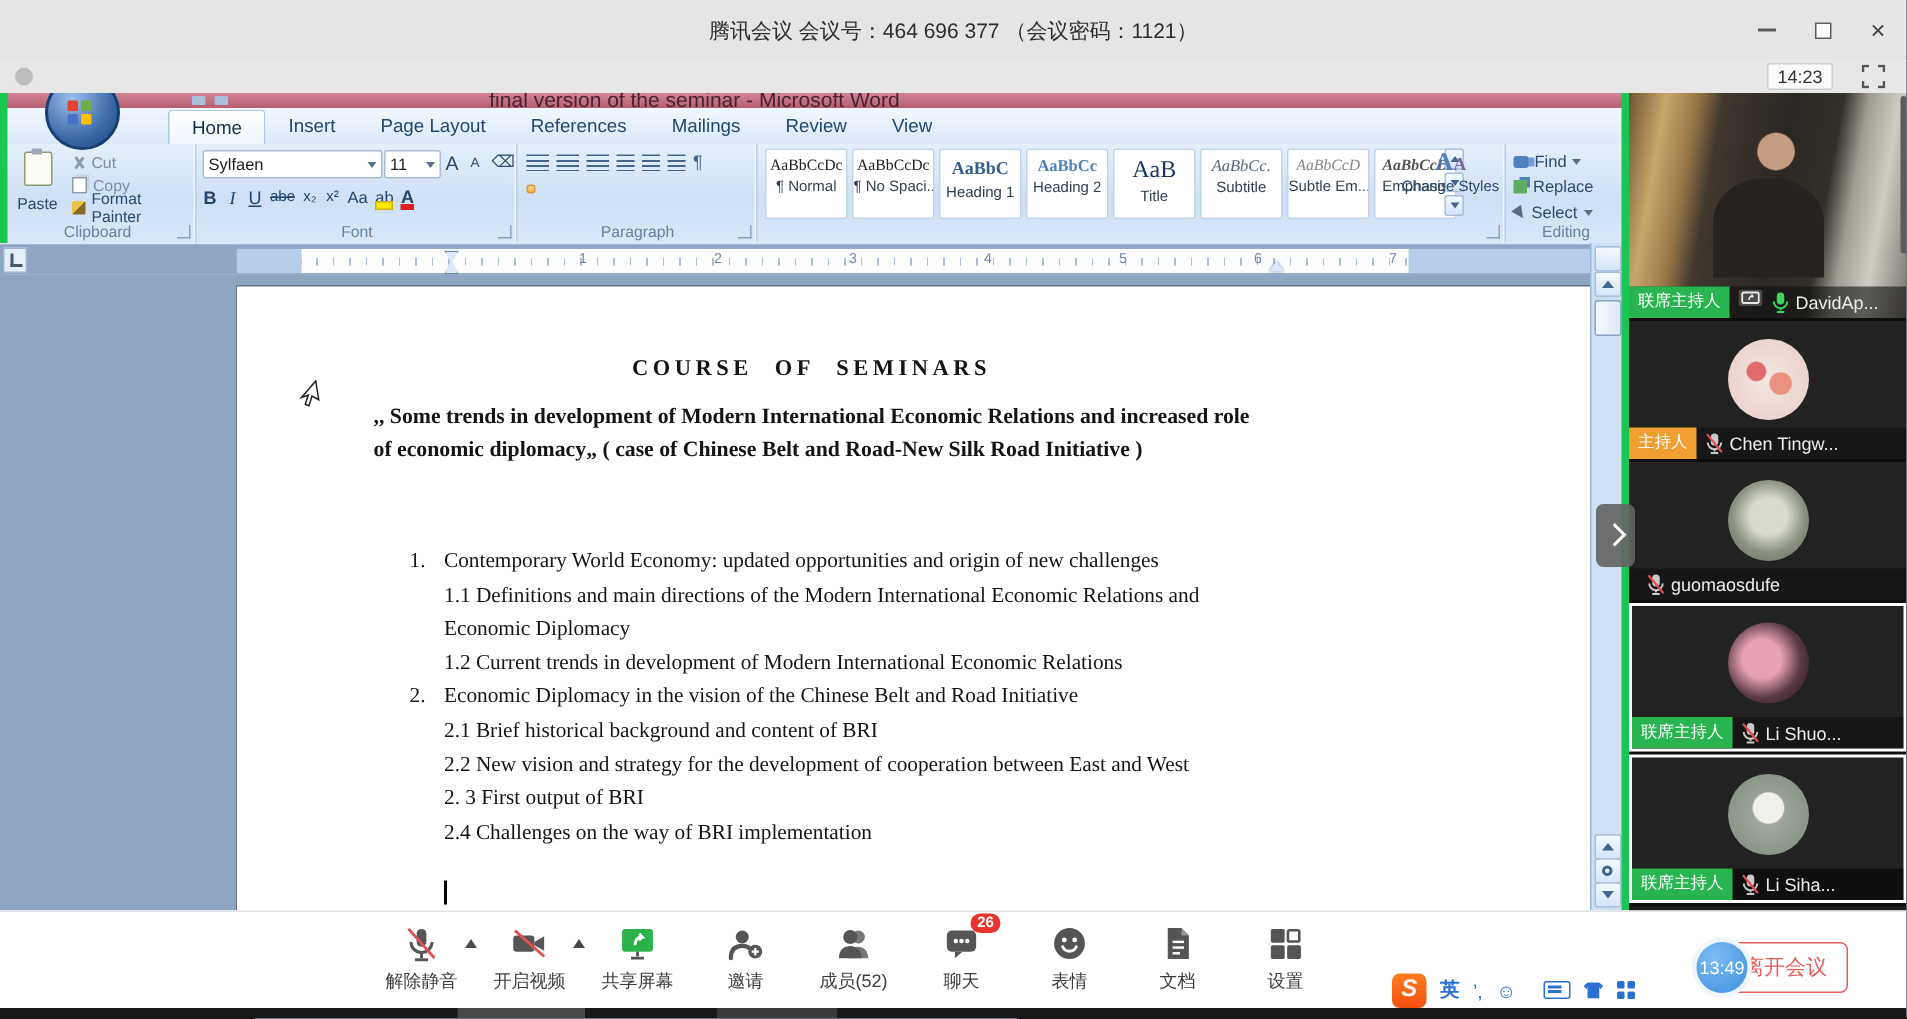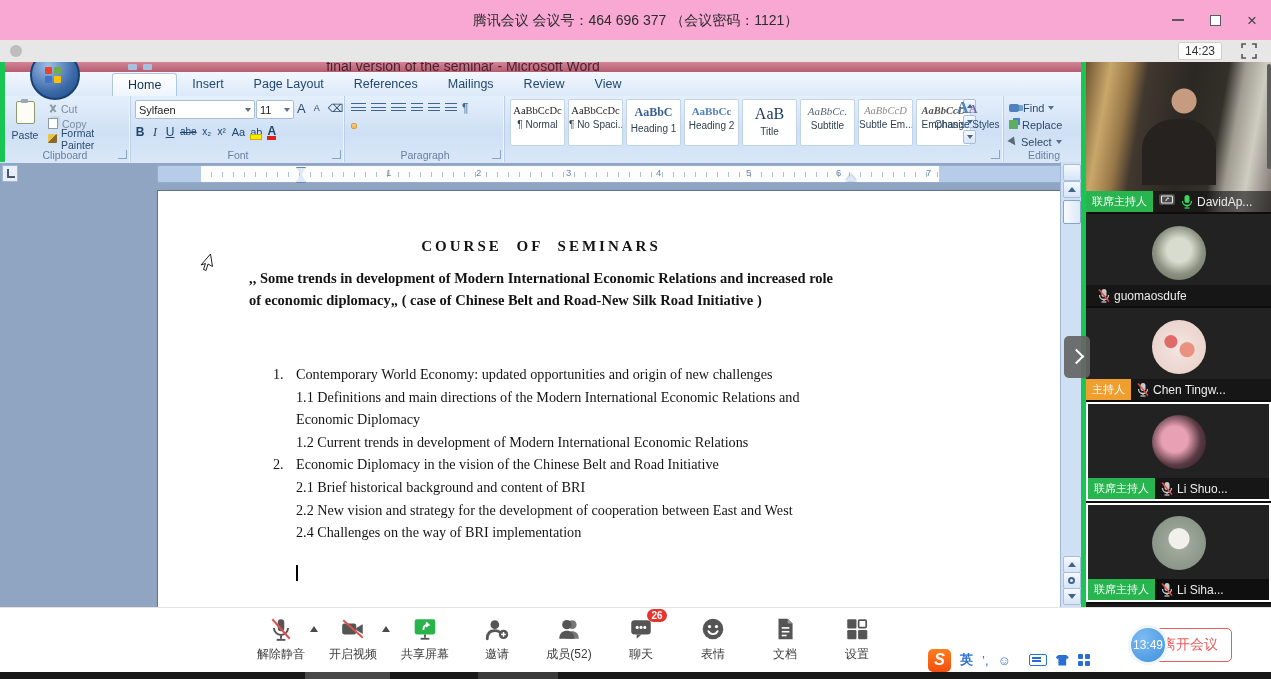--- a/index.html
+++ b/index.html
@@ -1,20 +1,20 @@
 <!DOCTYPE html>
 <html><head>
 <meta charset="utf-8">
 <style>
   html,body{margin:0;padding:0;background:#444;}
   .screen{position:relative;width:1271px;height:679px;overflow:hidden;background:#fff;
           font-family:"Liberation Sans",sans-serif;-webkit-font-smoothing:antialiased;}
 
   
-  .titlebar{position:absolute;left:0;top:0;width:1271px;height:40px;background:#f9a8d4;border-bottom:1px solid #ececec;}
+  .titlebar{position:absolute;left:0;top:0;width:1271px;height:40px;background:#e5e5e5;border-bottom:1px solid #ececec;}
   .titlebar .wtitle{position:absolute;left:0;right:0;top:0;height:40px;line-height:40px;text-align:center;font-size:14px;color:#2c2c2c;}
   .winctrls{position:absolute;right:14px;top:0;height:40px;display:flex;align-items:center;gap:26px;}
   .win-min{width:12px;height:2px;background:#5a5a5a;}
   .win-restore{width:9px;height:9px;border:1.5px solid #5a5a5a;position:relative;background:#fcfcfc;}
   .win-restore:before{content:"";position:absolute;left:2px;top:-4px;width:9px;height:9px;border:1.5px solid #5a5a5a;z-index:-1;}
   .win-close{font-size:17px;color:#444;line-height:17px;}
 
   
   .meetbar{position:absolute;left:0;top:40px;width:1271px;height:22px;background:#e7e7e7;border-bottom:1px solid #d9d9d9;}
   .mb-ico{position:absolute;left:10px;top:5px;width:12px;height:12px;border-radius:50%;background:#bdbdbd;}
@@ -457,20 +457,23 @@
                 <span class="dnum">2.</span>
                 <span class="dtext">Economic Diplomacy in the vision of the Chinese Belt and Road Initiative</span>
               </div>
             <div class="drow">
                 <span class="dtext">2.1  Brief historical background and content of BRI</span>
               </div>
             <div class="drow">
                 <span class="dtext">2.2  New vision and strategy for the development of cooperation between East and West</span>
               </div>
             <div class="drow">
+                <span class="dtext">2. 3 First output of BRI</span>
+              </div>
+            <div class="drow">
                 <span class="dtext">2.4 Challenges on the way of BRI implementation</span>
               </div>
           </div>
           <div class="tcursor"></div>
         </div>
       </div>
       <span class="mousearrow">
         <svg width="16" height="20" viewBox="0 0 16 20">
             <path d="M12.5 1 L14.5 13.5 L10 11 L8 17.5 L5.5 16.5 L7.5 10.5 L3 12 Z" fill="#fff" stroke="#222" stroke-width="1"></path>
           </svg>
@@ -512,53 +515,53 @@
         </span>
         <span class="micwrap">
           <svg width="12" height="15" viewBox="0 0 12 15">
               <rect x="3.5" y="1" width="5" height="8" rx="2.5" fill="#3bd45c"></rect>
               <path d="M1.5 7 a4.5,4.5 0 0 0 9 0" stroke="#3bd45c" stroke-width="1.3" fill="none"></path>
               <line x1="6" y1="11.5" x2="6" y2="13" stroke="#3bd45c" stroke-width="1.3"></line>
               <line x1="3.5" y1="14" x2="8.5" y2="14" stroke="#3bd45c" stroke-width="1.3"></line>
             </svg>
         </span>
         <span class="pname">DavidAp...</span>
-      </div>
-    </div>
-
-    <div class="tile t2">
-      <div class="avatar av2"></div>
-      <div class="tilebar" style="padding-left:6px">
-        <span class="micwrap">
-          <svg width="12" height="15" viewBox="0 0 12 15">
-              <rect x="3.5" y="1" width="5" height="8" rx="2.5" fill="#c9c9c9"></rect>
-              <path d="M1.5 7 a4.5,4.5 0 0 0 9 0" stroke="#c9c9c9" stroke-width="1.3" fill="none"></path>
-              <line x1="6" y1="11.5" x2="6" y2="13" stroke="#c9c9c9" stroke-width="1.3"></line>
-              <line x1="3.5" y1="14" x2="8.5" y2="14" stroke="#c9c9c9" stroke-width="1.3"></line>
-              <line x1="1" y1="1.5" x2="11" y2="13.5" stroke="#e84c4c" stroke-width="1.4"></line>
-            </svg>
-        </span>
-        <span class="pname">guomaosdufe</span>
       </div>
     </div>
 
     <div class="tile t3">
       <div class="avatar av3"></div>
       <div class="tilebar">
         <span class="pbadge borange">主持人</span>
         <span class="micwrap">
           <svg width="12" height="15" viewBox="0 0 12 15">
               <rect x="3.5" y="1" width="5" height="8" rx="2.5" fill="#c9c9c9"></rect>
               <path d="M1.5 7 a4.5,4.5 0 0 0 9 0" stroke="#c9c9c9" stroke-width="1.3" fill="none"></path>
               <line x1="6" y1="11.5" x2="6" y2="13" stroke="#c9c9c9" stroke-width="1.3"></line>
               <line x1="3.5" y1="14" x2="8.5" y2="14" stroke="#c9c9c9" stroke-width="1.3"></line>
               <line x1="1" y1="1.5" x2="11" y2="13.5" stroke="#e84c4c" stroke-width="1.4"></line>
             </svg>
         </span>
         <span class="pname">Chen Tingw...</span>
+      </div>
+    </div>
+
+    <div class="tile t2">
+      <div class="avatar av2"></div>
+      <div class="tilebar" style="padding-left:6px">
+        <span class="micwrap">
+          <svg width="12" height="15" viewBox="0 0 12 15">
+              <rect x="3.5" y="1" width="5" height="8" rx="2.5" fill="#c9c9c9"></rect>
+              <path d="M1.5 7 a4.5,4.5 0 0 0 9 0" stroke="#c9c9c9" stroke-width="1.3" fill="none"></path>
+              <line x1="6" y1="11.5" x2="6" y2="13" stroke="#c9c9c9" stroke-width="1.3"></line>
+              <line x1="3.5" y1="14" x2="8.5" y2="14" stroke="#c9c9c9" stroke-width="1.3"></line>
+              <line x1="1" y1="1.5" x2="11" y2="13.5" stroke="#e84c4c" stroke-width="1.4"></line>
+            </svg>
+        </span>
+        <span class="pname">guomaosdufe</span>
       </div>
     </div>
 
     <div class="tile t4 sel">
       <div class="avatar av4"></div>
       <div class="tilebar">
         <span class="pbadge bgreen">联席主持人</span>
         <span class="micwrap">
           <svg width="12" height="15" viewBox="0 0 12 15">
               <rect x="3.5" y="1" width="5" height="8" rx="2.5" fill="#c9c9c9"></rect>

